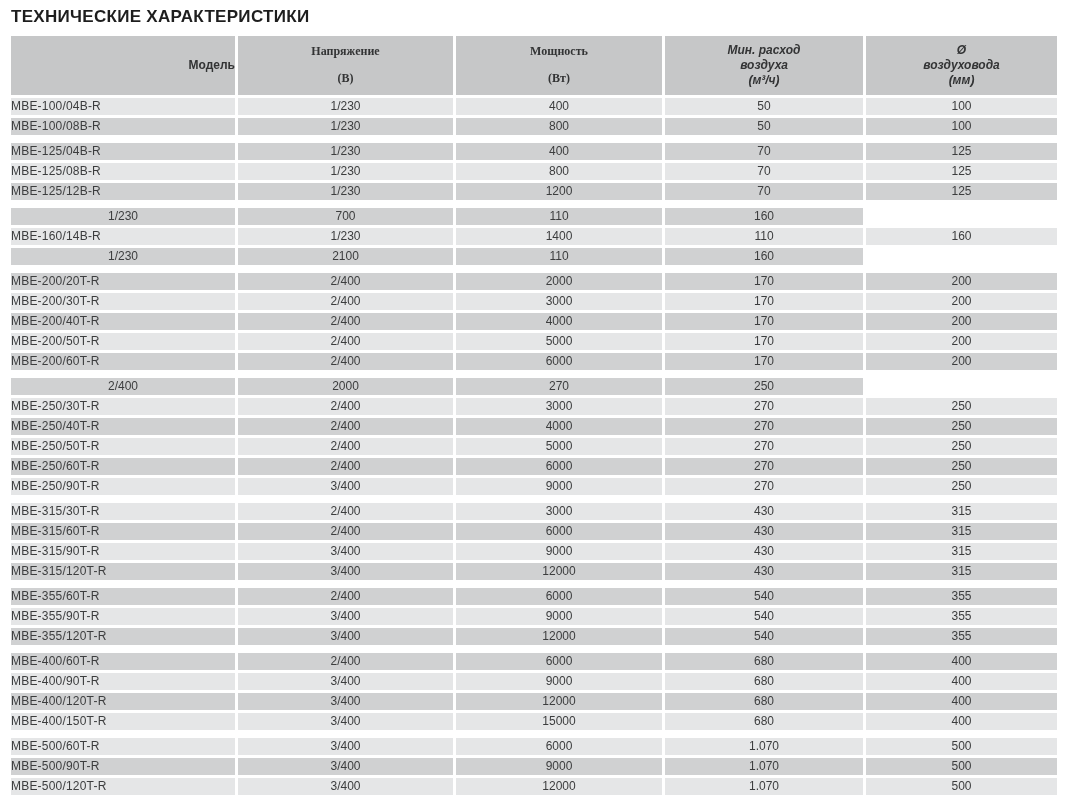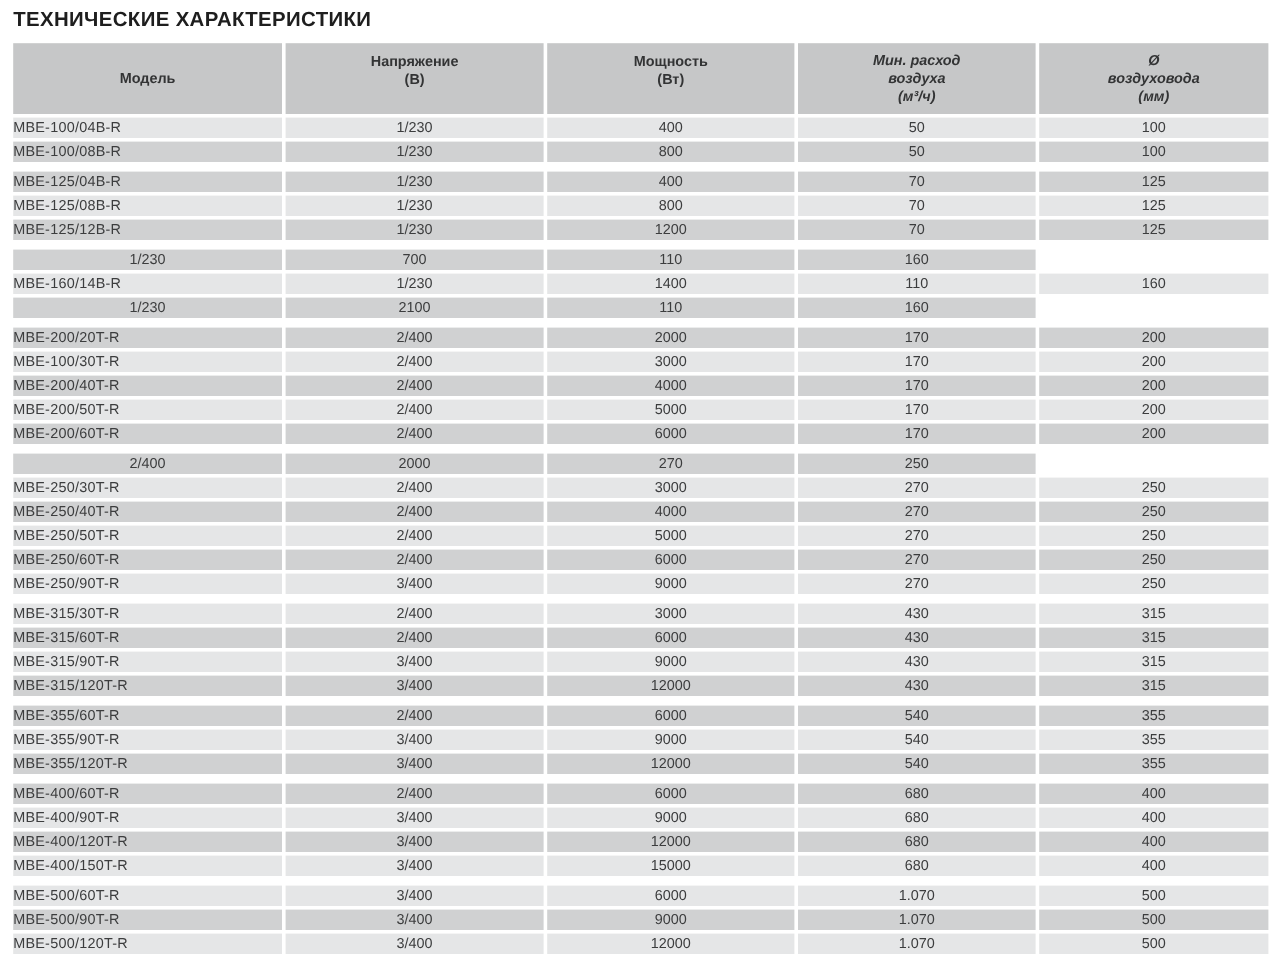--- a/index.html
+++ b/index.html
@@ -35,22 +35,22 @@
     height: 59px;
     display: flex;
     flex-direction: column;
     align-items: center;
     font-size: 12px;
     font-weight: 700;
     color: var(--header-text, #333435);
     line-height: 15px;
     text-align: center;
   }
-  .hcell.center { justify-content: center; }
-  .hcell.spread { padding: 8px 0 9px 0; }
+  .hcell.center { justify-content: center; align-items: flex-end; }
+  .hcell.spread { justify-content: space-between; padding: 8px 0 9px 0; font-family: Liberation Serif, serif; }
   .hcell.stack  { justify-content: center; font-style: italic; }
   .group { display: flex; flex-direction: column; row-gap: 3px; }
   .group + .group { margin-top: 8px; }
   .row { height: 17px; }
   .cell {
     height: 17px;
     line-height: 17px;
     font-size: 12px;
     color: var(--cell-text, #3c3d3e);
     text-align: center;
@@ -154,21 +154,21 @@
         </div>
         <div class="group">
           <div class="grid-row row">
             <div class="cell model dark">MBE-200/20T-R</div>
             <div class="cell voltage dark">2/400</div>
             <div class="cell power dark">2000</div>
             <div class="cell airflow dark">170</div>
             <div class="cell diameter dark">200</div>
           </div>
           <div class="grid-row row">
-            <div class="cell model light">MBE-100/30T-R</div>
+            <div class="cell model light">MBE-200/30T-R</div>
             <div class="cell voltage light">2/400</div>
             <div class="cell power light">3000</div>
             <div class="cell airflow light">170</div>
             <div class="cell diameter light">200</div>
           </div>
           <div class="grid-row row">
             <div class="cell model dark">MBE-200/40T-R</div>
             <div class="cell voltage dark">2/400</div>
             <div class="cell power dark">4000</div>
             <div class="cell airflow dark">170</div>

